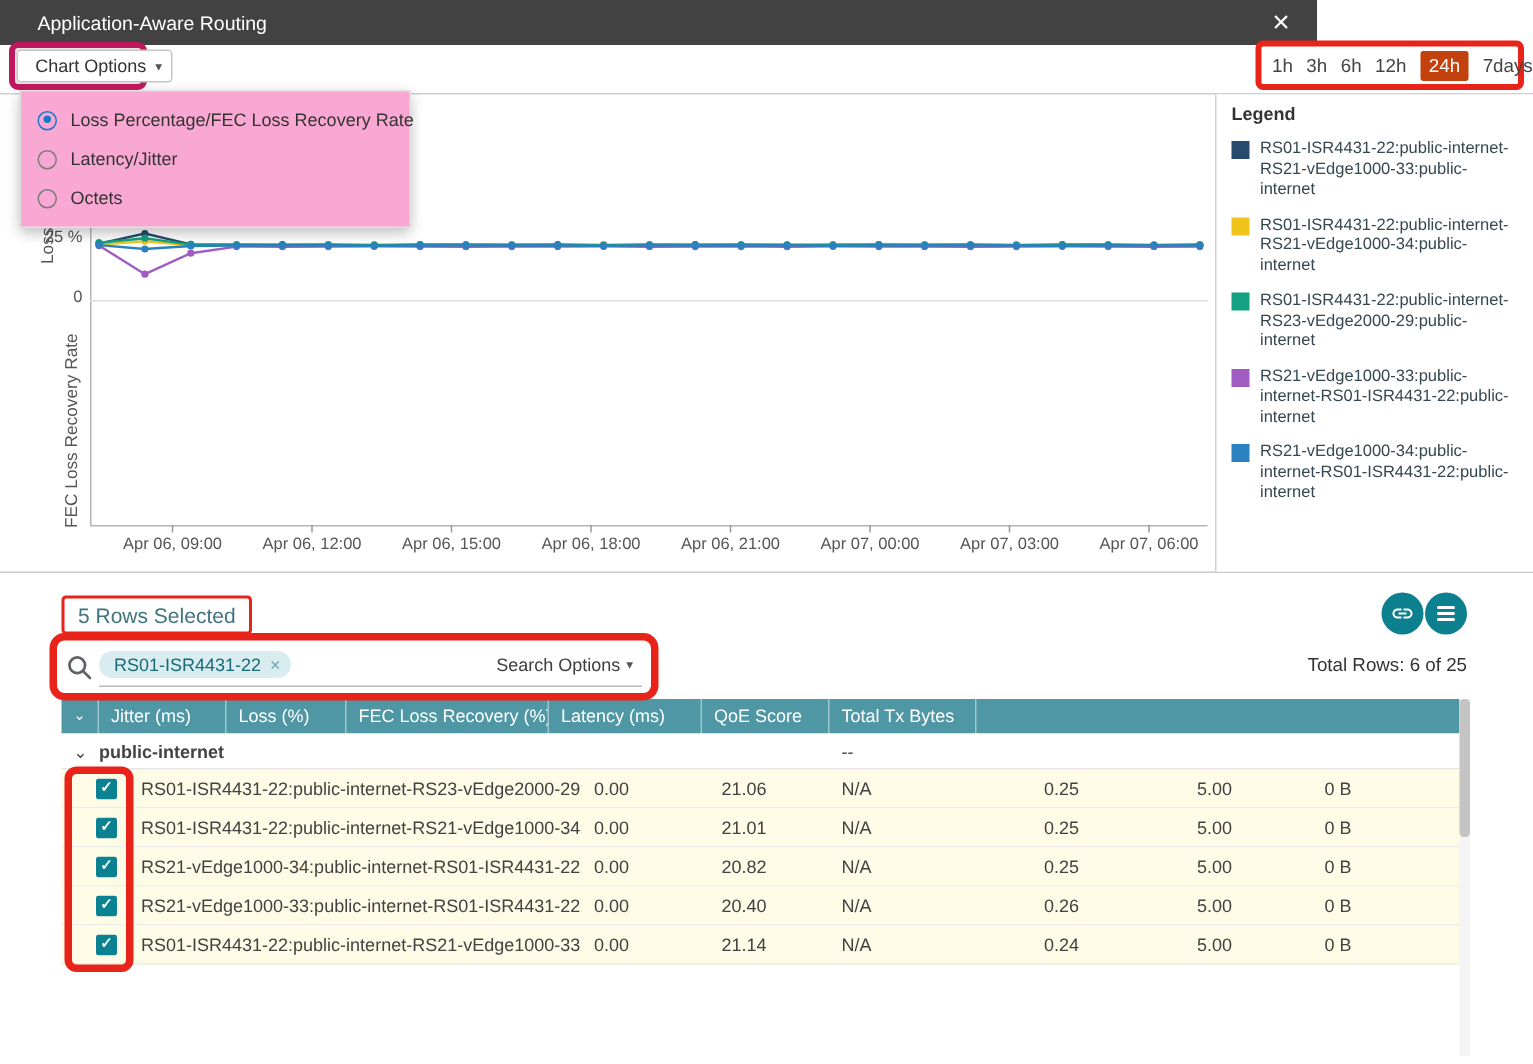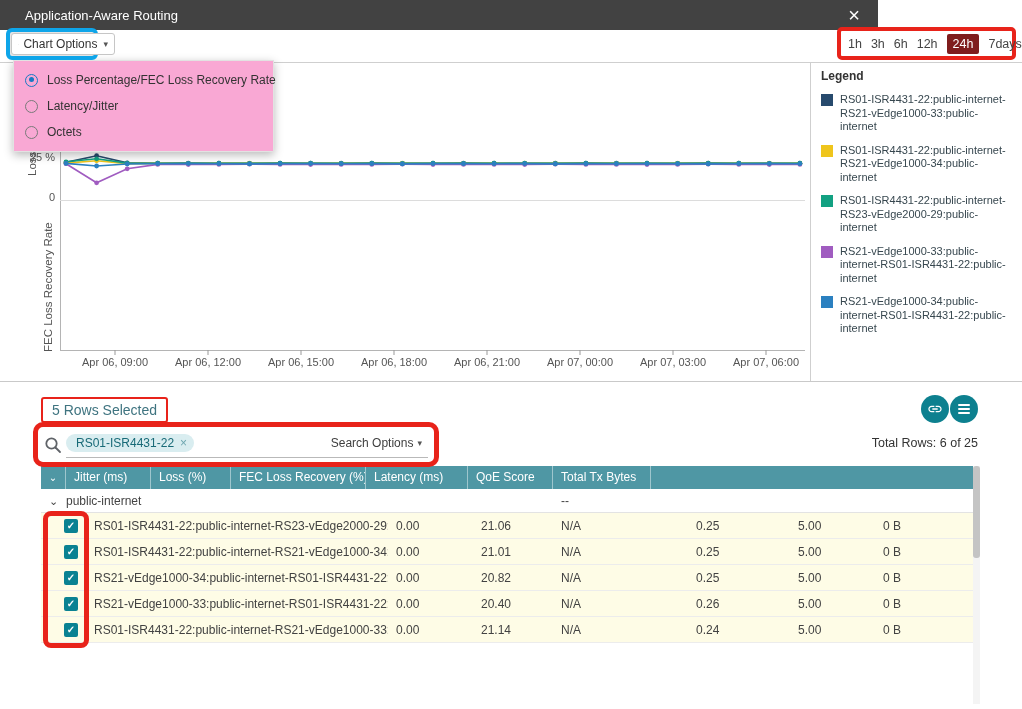--- a/index.html
+++ b/index.html
@@ -6,29 +6,29 @@
 html,body{width:1022px;height:709px}
 body{position:relative;font-family:"Liberation Sans",sans-serif;font-size:12px;background:#fff;color:#333;overflow:hidden}
 .abs{position:absolute}
 
 
 #titlebar{left:0;top:0;width:878px;height:30px;background:#424242;color:#fff;display:flex;align-items:center;z-index:10}
 #titlebar .title{margin-left:25px;font-size:13px}
 #close-btn{position:absolute;right:8px;top:0;width:32px;height:30px;display:flex;align-items:center;justify-content:center;font-size:20px;color:#fff;cursor:pointer}
 
 
-#chart-options-annot{position:absolute;left:6px;top:28px;width:92px;height:32px;border:4px solid #0ea5e9;border-radius:6px;z-index:25;background:#e5e5e5}
+#chart-options-annot{position:absolute;left:6px;top:28px;width:92px;height:32px;border:4px solid #be185d;border-radius:6px;z-index:25;background:#e5e5e5}
 #chart-options-btn{margin:1px;width:104px;height:22px;background:#fff;border:1px solid #c6c6c6;border-radius:3px;display:flex;align-items:center;gap:5px;padding:0 6px;font-size:12px;color:#333;cursor:pointer;white-space:nowrap}
 #chart-options-btn .caret{font-size:9px;color:#555;margin-left:1px}
 
 
 #time-annot{position:absolute;left:837px;top:27px;width:179px;height:33px;border:4px solid #e8231a;border-radius:5px;z-index:25;display:flex;align-items:center}
 #time-range{display:flex;align-items:center;gap:9px;padding:0 7px;font-size:12.5px;color:#444;width:100%}
 .time-opt{cursor:pointer;white-space:nowrap}
-.time-opt.sel{background:#7f1d1d;color:#fff;padding:3px 6px;border-radius:2px}
+.time-opt.sel{background:#c2410c;color:#fff;padding:3px 6px;border-radius:2px}
 
 
 #chart-options-menu{position:absolute;left:13px;top:60px;width:261px;background:#f9a8d4;border:1px solid #e2e2e2;box-shadow:0 3px 9px rgba(0,0,0,.28);z-index:20;padding:6px 0}
 .menu-item{height:26px;display:flex;align-items:center;gap:9px;padding-left:11px;cursor:pointer;font-size:12px;color:#333;white-space:nowrap}
 .radio{width:13px;height:13px;border:1.5px solid #7a7a7a;border-radius:50%;position:relative;flex:none}
 .radio.sel{border-color:#1779c4}
 .radio.sel::after{content:"";position:absolute;left:2.5px;top:2.5px;width:5px;height:5px;border-radius:50%;background:#1779c4}
 
 
 #top-hline{position:absolute;left:0;top:62px;width:1022px;height:1px;background:#cfcfcf}
@@ -68,21 +68,21 @@
 #table{position:absolute;left:41px;top:466px;width:932px;z-index:2}
 .trow{display:flex;width:932px}
 .cell{flex:none;overflow:hidden;white-space:nowrap}
 .thead{height:23px;background:#4f97a4;color:#fff}
 .thead .cell{border-right:1px solid rgba(255,255,255,.45);line-height:23px;padding-left:8px;font-size:12px}
 .thead .c-cb{display:flex;align-items:center;justify-content:center;padding-left:0;font-size:10px}
 .c-cb{width:25px}.c-ep{width:322px}.c-jit{width:85px}.c-loss{width:80px}.c-fec{width:135px}.c-lat{width:102px}.c-qoe{width:85px}.c-tx{width:98px}
 .c-cb2{width:50px}.c-ep2{width:297px;padding-left:3px}
 .grow{height:24px;align-items:center;background:#fff;border-bottom:1px solid #e3e3e3}
 .grow .chev{margin-left:8px;font-size:11px;color:#444}
-.grow .glabel{font-weight:normal;color:#333;padding-left:28px}
+.grow .glabel{font-weight:bold;color:#333;padding-left:28px}
 .grow .cell{padding-left:8px;color:#444}
 .grow .c-cb,.grow .c-ep{padding-left:0}
 .drow{height:26px;align-items:center;background:#fefce6;border-bottom:1px solid #ececec;color:#424242;font-size:12px}
 .drow .cell{padding-left:8px}
 .drow .c-cb2{padding-left:23px}
 .drow .c-ep2{padding-left:3px}
 .checkbox{width:14px;height:14px;background:#0a8292;border-radius:2px;display:block;color:#fff;font-size:10px;line-height:14px;text-align:center;font-weight:bold;cursor:pointer}
 #cb-annot{position:absolute;left:43px;top:511px;width:46px;height:137px;border:5px solid #e8231a;border-radius:8px;z-index:28;pointer-events:none}
 #table-scroll-track{position:absolute;left:973px;top:466px;width:7px;height:238px;background:#f4f4f4;z-index:3}
 #table-scroll-thumb{position:absolute;left:973px;top:466px;width:7px;height:92px;background:#c4c4c4;border-radius:3px;z-index:4}

